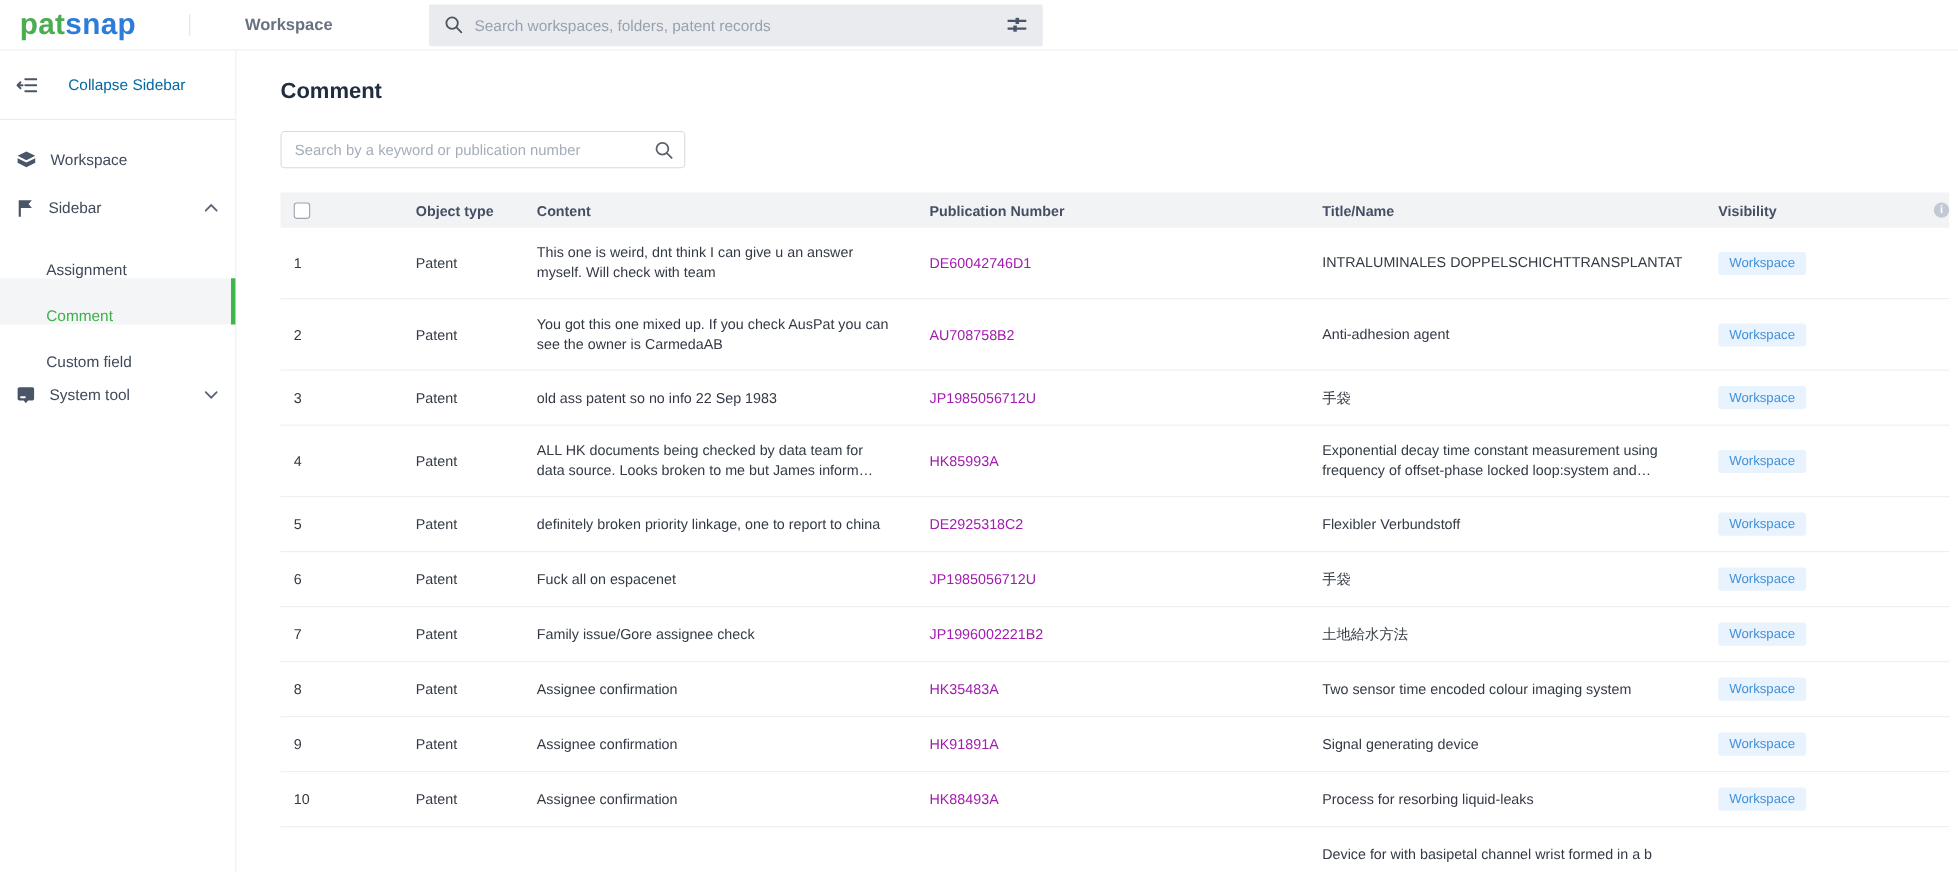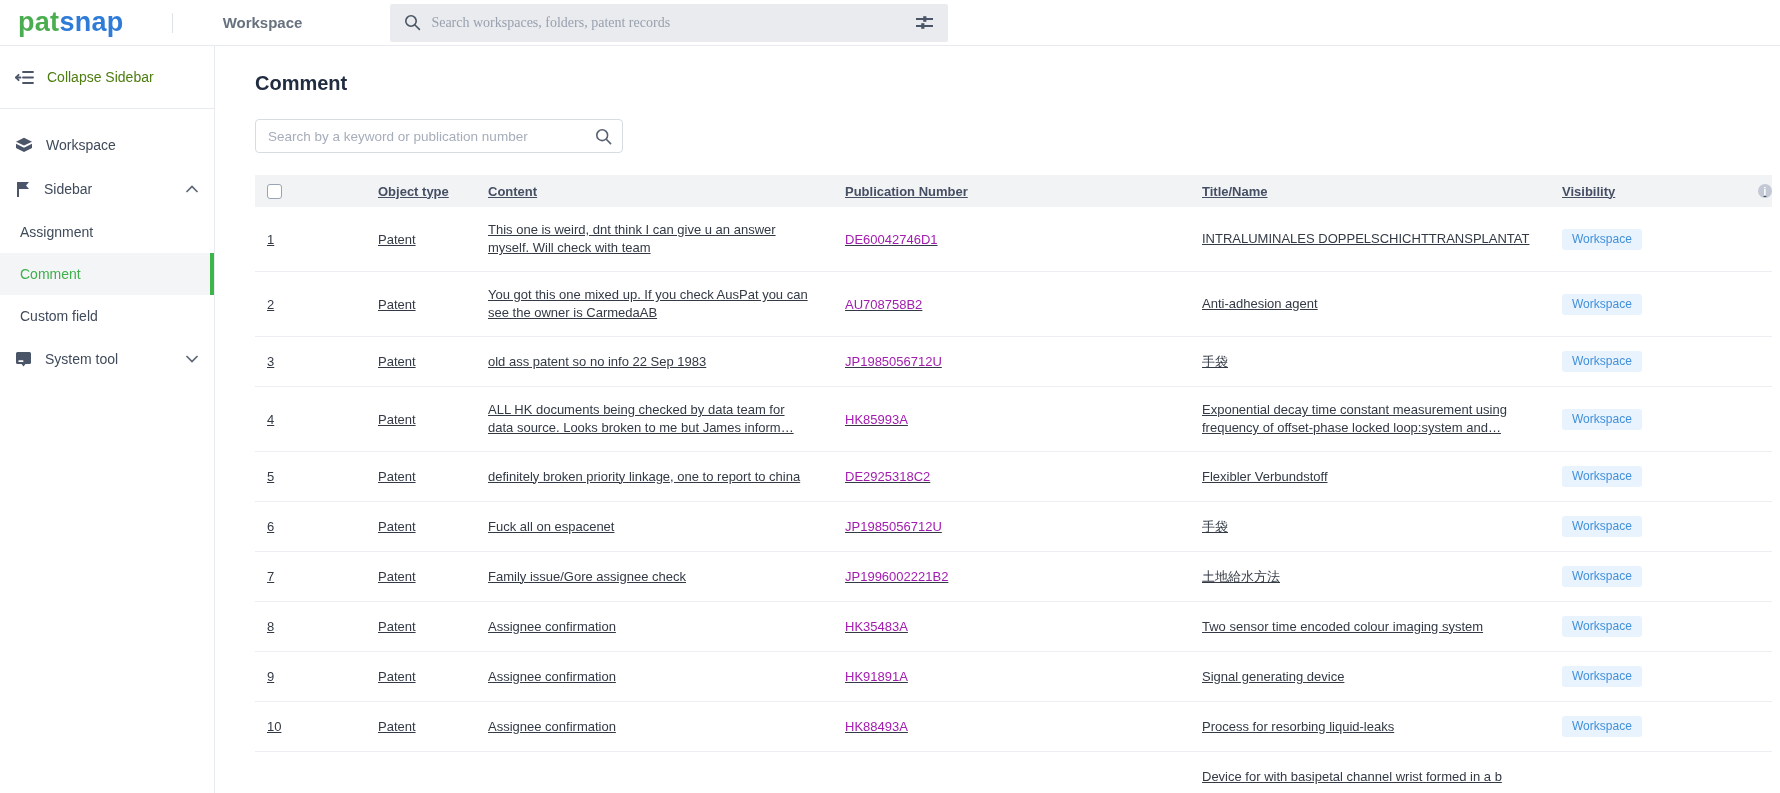--- a/index.html
+++ b/index.html
@@ -9,44 +9,44 @@
 
   
   .topbar { height:46px; display:flex; align-items:center; padding-left:18px; border-bottom:1px solid #e7eaee; background:#fff;gap:32px; }
   .logo { font-size:27px; font-weight:600; letter-spacing:.3px; line-height:1; cursor:pointer; }
   .logo-pat { color:#4aad4f; }
   .logo-snap { color:#2f7cd8; }
   .nav-divider { width:1px; height:20px; background:#dfe3e8; margin:0 18px 0 16px; }
   .nav-title { color:#68717f; font-weight:700; font-size:15px; }
   .global-search { margin-left:56px; width:558px; height:38px; background:#e9ebef; border-radius:2px; display:flex; align-items:center; padding:0 40px 0 14px; position:relative; }
   .global-search svg.mag { flex:none; margin-right:10px; }
-  .global-search input { flex:1; border:none; outline:none; background:transparent; font-size:14px; font-family:Liberation Serif, serif; color:#c2410c; }
+  .global-search input { flex:1; border:none; outline:none; background:transparent; font-size:14px; font-family:Liberation Sans, sans-serif; color:#c2410c; }
   .global-search input::placeholder { color:#99a1ae; }
   .filter-ic { position:absolute; right:14px; top:10px; cursor:pointer; }
 
   
   .layout { display:flex; height:747px; }
   .sidebar { width:215px; flex:none; border-right:1px solid #e7eaee; background:#fff; }
-  .collapse-row { height:63px; display:flex; align-items:center; gap:13px; padding-left:15px; border-bottom:1px solid #e7eaee; font-size:14px; color:#4d7c0f; cursor:pointer; }
+  .collapse-row { height:63px; display:flex; align-items:center; gap:28px; padding-left:15px; border-bottom:1px solid #e7eaee; font-size:14px; color:#0369a1; cursor:pointer; }
   .side-nav { padding-top:14px; }
   .nav-item { height:44px; display:flex; align-items:center; gap:13px; padding:0 16px 0 15px; font-size:14px; color:#3f4a5a; cursor:pointer; position:relative; }
   .nav-item .chev { margin-left:auto; }
-  .sub-item { height:42px; display:flex; align-items:center; padding-left:20px; font-size:14px; color:#3f4a5a; cursor:pointer; position:relative; }
+  .sub-item { height:42px; display:flex; align-items:flex-end; padding-left:42px; font-size:14px; color:#3f4a5a; cursor:pointer; position:relative; }
   .sub-item.active { background:#f4f5f7; color:#3fae4c; }
   .sub-item.active::after { content:""; position:absolute; right:0; top:0; bottom:0; width:4px; background:#3eb54b; }
 
   
   .main { flex:1; padding:26px 0 0 40px; background:#fff; overflow:hidden; }
   .page-title { font-size:20px; font-weight:600; color:#202c40; margin-bottom:24px; }
   .table-search { width:368px; height:34px; border:1px solid #d7dbe2; border-radius:4px; display:flex; align-items:center; padding:0 10px 0 12px; margin-bottom:22px; background:#fff; }
   .table-search input { flex:1; border:none; outline:none; font-size:13.5px; font-family:Liberation Sans, sans-serif; color:#333; }
   .table-search input::placeholder { color:#a6adba; }
 
   .table { width:1517px; }
-  .thead, .trow { display:grid; grid-template-columns:111px 110px 357px 357px 360px 222px; align-items:center;text-decoration:underline; }
+  .thead, .trow { display:grid; grid-template-columns:111px 110px 357px 357px 360px 222px; align-items:center; }
   .thead { height:32px; background:#f2f3f5; font-size:13px; font-weight:700; color:#454f63; }
   .cell { padding-left:12px; }
   .trow { border-bottom:1px solid #eceef2; padding:14px 0; min-height:50px; font-size:13px; color:#333a45; }
   .trow.partial { border-bottom:none; }
   .col-content span, .col-title span { display:block; max-width:324px; line-height:18px; }
   .col-title span { max-width:332px; }
   .pub-link { color:#a21caf; text-decoration:none; cursor:pointer; }
   .badge { display:inline-block; background:#e9f3fd; color:#4090da; font-size:12px; padding:3px 10px; border-radius:3px; line-height:1.25; }
   .checkbox { width:15px; height:15px; border:1.5px solid #9aa3b3; border-radius:3px; background:#fff; cursor:pointer; }
   .vis-head { display:flex; align-items:center; gap:7px;justify-content:space-between; }

